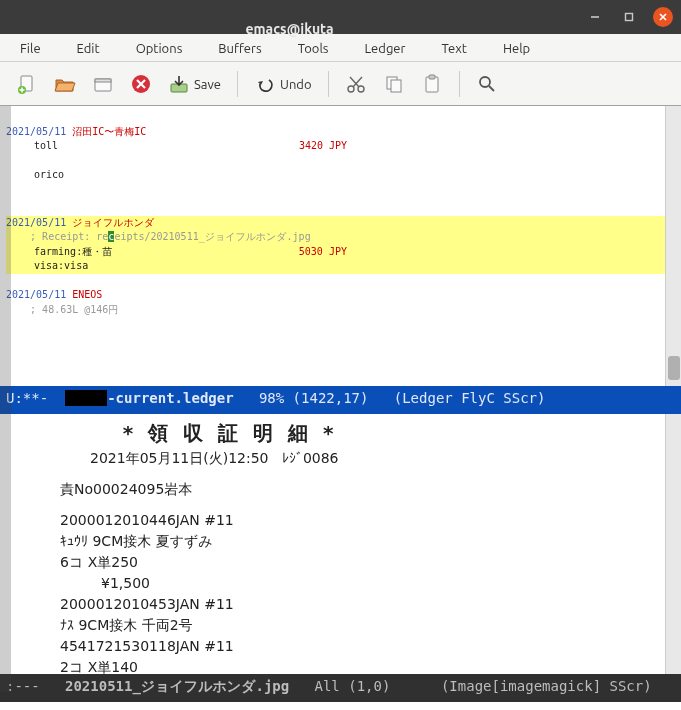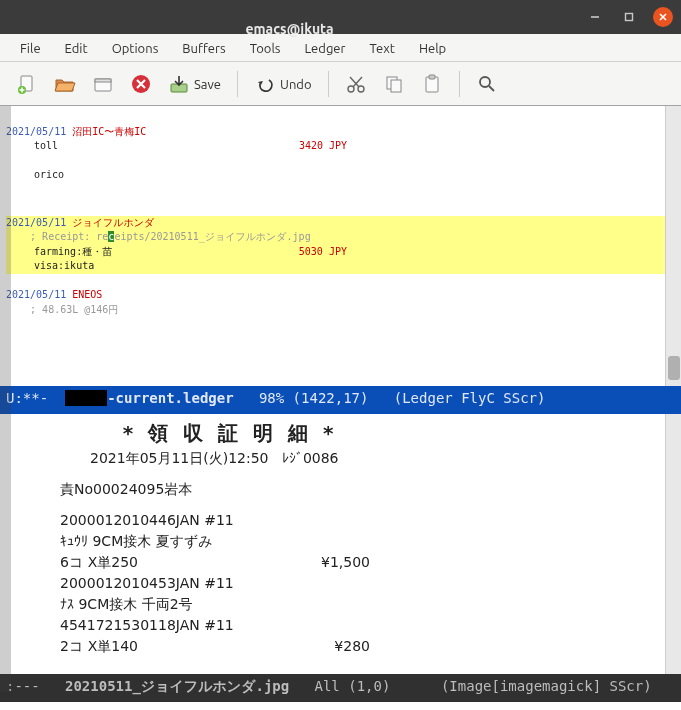--- a/index.html
+++ b/index.html
@@ -7,21 +7,21 @@
   
   .titlebar { background: #3b3b3b; color: #dcdcdc; height: 34px; display: flex; align-items: center; padding: 0 8px; }
   .titlebar-title { flex: 1; text-align: center; font-weight: bold; font-size: 14px; color: #e8e8e8; margin-top: 24px; }
   .winbtn { width: 20px; height: 20px; border-radius: 50%; margin-left: 14px; display: flex; align-items: center; justify-content: center; cursor: pointer; }
   .winbtn svg { width: 10px; height: 10px; }
   .winbtn.min, .winbtn.max { background: transparent; }
   .winbtn.min svg, .winbtn.max svg { stroke: #c8c8c8; }
   .winbtn.close { background: #e95420; }
   .winbtn.close svg { stroke: #fff; }
   
-  .menubar { background: #f5f5f4; height: 28px; display: flex; align-items: center; padding: 0 10px; gap: 4px; border-bottom: 1px solid #d0d0d0; }
+  .menubar { background: #f5f5f4; height: 28px; display: flex; align-items: center; padding: 0 10px; gap: 16px; border-bottom: 1px solid #d0d0d0; }
   .menubar .mi { padding: 2px 10px; color: #333; cursor: pointer; }
   
   .toolbar { background: #f5f5f4; height: 44px; display: flex; align-items: center; padding: 0 10px; gap: 4px; border-bottom: 1px solid #a3a3a3; }
   .tbtn { display: flex; align-items: center; gap: 4px; padding: 4px 6px; cursor: pointer; border-radius: 3px; }
   .tsep { width: 1px; height: 26px; background: #ccc; margin: 0 6px; }
   .ticon { width: 22px; height: 22px; display: flex; align-items: center; justify-content: center; }
   .tlabel { color: #333; font-size: 13px; }
   
   .editor { background: #ffffff; font-family: "DejaVu Sans Mono", "Consolas", monospace; font-size: 10px; line-height: 1.45; position: relative; overflow: hidden; }
   .buf1 { height: 280px; overflow: hidden; padding: 4px 0 0 6px; white-space: pre; color: #222; }
@@ -36,21 +36,21 @@
   
   .modeline { background: #0a4fb8; color: #e0e8f8; font-family: "DejaVu Sans Mono", monospace; font-size: 14px; height: 28px; line-height: 20px; padding: 2px 6px; white-space: pre; overflow: hidden; }
   .modeline .black { background:#000; color:#000; }
   .modeline.inactive { background:#303030; color:#bcbcbc; }
   .bufname { font-weight: bold; }
   
   .imgpane { background: #fff; height: 260px; display:flex; overflow:hidden; }
   .receipt { background: #fff; color:#222; font-family: "MS Gothic", "DejaVu Sans", sans-serif; font-size: 14px; line-height: 1.5; padding: 4px 0 0 60px; width:470px; }
   .receipt .tline { white-space: pre; }
   .receipt .hdr { font-weight:bold; letter-spacing: 4px; font-size:20px; text-align:center; width:260px; margin-left:40px; }
-  .receipt .row { display:flex; }
+  .receipt .row { display:flex;flex-direction:column; }
   .receipt .row .l { width: 220px; }
   .receipt .row .r { text-align:right; width: 90px; }
   .img-scrollcol { width: 16px; background:#e8e8e8; border-left:1px solid #ccc; margin-left:auto; }
   
   .scrollcol { position:absolute; right:0; top:0; width:16px; background:#e8e8e8; border-left:1px solid #ccc; height:100%; }
   .scrollthumb { position:absolute; right:1px; width:12px; background:#b0b0b0; border-radius:3px; }
   
   .shadowedge { position:absolute; top:106px; bottom:18px; left:0; width:11px; background: rgba(60,60,60,0.25); pointer-events:none; }
 </style>
 </head>
@@ -181,21 +181,21 @@
 </div>
 
 <div class="editor buf1">
 <div class="entry"><span class="date">2021/05/11</span> <span class="payee">沼田IC〜青梅IC</span>
 <div class="postline"><span>toll</span>                                        <span class="amount">3420 JPY</span></div>
 <div class="postline"><span>orico</span></div>
 </div>
 <span class="hl"><span class="date">2021/05/11</span> <span class="payee">ジョイフルホンダ</span>
 <span class="comment"><span>    ; Receipt: re</span><span class="cursor">c</span><span>eipts/20210511_ジョイフルホンダ.jpg</span></span>
 <span class="postline"><span>farming:種・苗</span>                               <span class="amount">5030 JPY</span></span>
-<span class="postline"><span>visa:ikuta</span></span>
+<span class="postline"><span>visa:visa</span></span>
 </span>
 <div class="entry"><span class="date">2021/05/11</span> <span class="payee">ENEOS</span>
 <span class="comment">    ; 48.63L @146円</span>
 
 
 </div>
 <div class="scrollcol"><div class="scrollthumb" style="top:250px;height:24px"></div></div>
 </div>
 
 <div class="modeline"><span>U:**-  </span><span class="black">xxxxx</span><span class="bufname">-current.ledger</span><span>   98% (1422,17)   (Ledger FlyC SScr)</span></div>

